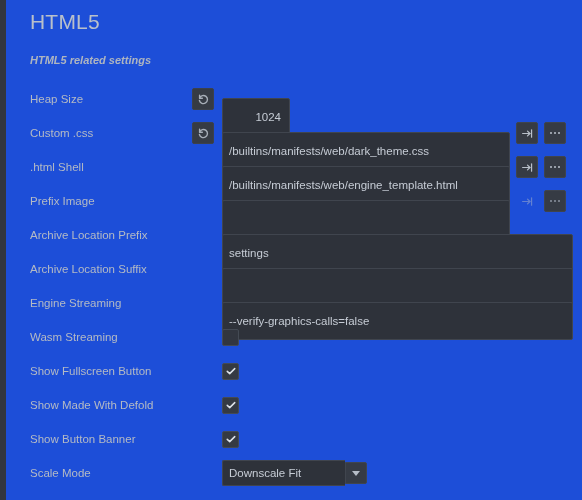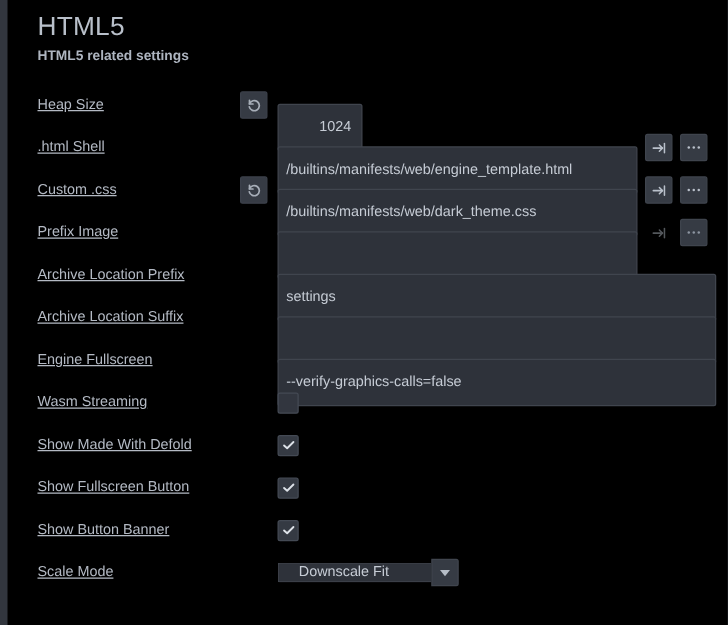--- a/index.html
+++ b/index.html
@@ -13,57 +13,57 @@
     font-family: "Liberation Sans", sans-serif;
     color: #c4cad3;
     overflow: hidden;
     position: relative;
   }
   .panel {
     position: absolute;
     left: 0; top: 0;
     width: 582px;
     height: 500px;
-    background: #000000;
+    background: #1d4ed8;
     box-sizing: border-box;
     border-left: 6px solid #32363e;
   }
   .header {
     padding: 10px 0 0 24px;
   }
   .title {
     font-size: 21px;
     font-weight: 400;
     color: #b9c0ca;
     letter-spacing: .2px;
     line-height: 24px;
   }
   .subtitle {
     font-size: 11px;
     font-weight: 700;
     color: #aeb5c0;
-    margin-top: 5px;
+    margin-top: 20px;
     line-height: 13px;
+    font-style: italic;
   }
   .rows {
     margin-top: 15px;
   }
   .row {
     display: flex;
     align-items: center;
     height: 34px;
     padding-left: 24px;
   }
   .label {
     width: 162px;
     flex: 0 0 162px;
     font-size: 11.5px;
     color: #b4bac4;
     white-space: nowrap;
-    text-decoration: underline;
   }
   .ctl {
     display: flex;
     align-items: center;
     flex: 1;
   }
   .reset-slot {
     width: 30px;
     flex: 0 0 30px;
     display: flex;
@@ -166,25 +166,25 @@
     width: 145px;
     flex: 0 0 145px;
     cursor: pointer;
   }
   .select-face {
     flex: 1;
     background: #2e323a;
     border: 1px solid #40454e;
     border-right: none;
     border-radius: 2px 0 0 2px;
-    height: 16px;
-    box-sizing: border-box;
-    display: flex;
-    align-items: center;
-    padding: 0 16px;
+    height: 26px;
+    box-sizing: border-box;
+    display: flex;
+    align-items: center;
+    padding: 0 6px;
     font-size: 11.5px;
     color: #c6ccd5;
   }
   .select-arrow {
     width: 22px;
     height: 22px;
     background: #363b44;
     border: 1px solid #40454e;
     border-radius: 0 2px 2px 0;
     box-sizing: border-box;
@@ -220,42 +220,20 @@
               <path d="M3.2 6.2 A5 5 0 1 1 3 9.2" stroke-linecap="round"></path>
               <path d="M3.2 2.8 L3.2 6.4 L6.6 6.4" stroke-linecap="round" stroke-linejoin="round"></path>
             </svg>
           </div>
         </div>
         <div class="field num">1024</div>
       </div>
     </div>
 
     <div class="row">
-      <div class="label">.html Shell</div>
-      <div class="ctl">
-        <div class="reset-slot"></div>
-        <div class="field path">/builtins/manifests/web/engine_template.html</div>
-        <div class="sq-btn">
-          <svg width="13" height="13" viewBox="0 0 16 16" fill="none" stroke="#b9c0ca" stroke-width="1.5">
-            <path d="M2 8 H11" stroke-linecap="round"></path>
-            <path d="M8 5 L11 8 L8 11" stroke-linecap="round" stroke-linejoin="round"></path>
-            <path d="M13 3.5 V12.5" stroke-linecap="round"></path>
-          </svg>
-        </div>
-        <div class="sq-btn">
-          <span class="dots">
-              <span></span>
-              <span></span>
-              <span></span>
-            </span>
-        </div>
-      </div>
-    </div>
-
-    <div class="row">
       <div class="label">Custom .css</div>
       <div class="ctl">
         <div class="reset-slot">
           <div class="reset-btn">
             <svg width="13" height="13" viewBox="0 0 16 16" fill="none" stroke="#a7aeb8" stroke-width="1.7">
               <path d="M3.2 6.2 A5 5 0 1 1 3 9.2" stroke-linecap="round"></path>
               <path d="M3.2 2.8 L3.2 6.4 L6.6 6.4" stroke-linecap="round" stroke-linejoin="round"></path>
             </svg>
           </div>
         </div>
@@ -271,20 +249,42 @@
           <span class="dots">
               <span></span>
               <span></span>
               <span></span>
             </span>
         </div>
       </div>
     </div>
 
     <div class="row">
+      <div class="label">.html Shell</div>
+      <div class="ctl">
+        <div class="reset-slot"></div>
+        <div class="field path">/builtins/manifests/web/engine_template.html</div>
+        <div class="sq-btn">
+          <svg width="13" height="13" viewBox="0 0 16 16" fill="none" stroke="#b9c0ca" stroke-width="1.5">
+            <path d="M2 8 H11" stroke-linecap="round"></path>
+            <path d="M8 5 L11 8 L8 11" stroke-linecap="round" stroke-linejoin="round"></path>
+            <path d="M13 3.5 V12.5" stroke-linecap="round"></path>
+          </svg>
+        </div>
+        <div class="sq-btn">
+          <span class="dots">
+              <span></span>
+              <span></span>
+              <span></span>
+            </span>
+        </div>
+      </div>
+    </div>
+
+    <div class="row">
       <div class="label">Prefix Image</div>
       <div class="ctl">
         <div class="reset-slot"></div>
         <div class="field path"></div>
         <div class="sq-btn flat">
           <svg width="13" height="13" viewBox="0 0 16 16" fill="none" stroke="#b9c0ca" stroke-width="1.5">
             <path d="M2 8 H11" stroke-linecap="round"></path>
             <path d="M8 5 L11 8 L8 11" stroke-linecap="round" stroke-linejoin="round"></path>
             <path d="M13 3.5 V12.5" stroke-linecap="round"></path>
           </svg>
@@ -309,49 +309,49 @@
 
     <div class="row">
       <div class="label">Archive Location Suffix</div>
       <div class="ctl">
         <div class="reset-slot"></div>
         <div class="field wide"></div>
       </div>
     </div>
 
     <div class="row">
-      <div class="label">Engine Fullscreen</div>
+      <div class="label">Engine Streaming</div>
       <div class="ctl">
         <div class="reset-slot"></div>
         <div class="field wide">--verify-graphics-calls=false</div>
       </div>
     </div>
 
     <div class="row">
       <div class="label">Wasm Streaming</div>
       <div class="ctl">
         <div class="reset-slot"></div>
         <div class="checkbox unchecked"></div>
       </div>
     </div>
 
     <div class="row">
-      <div class="label">Show Made With Defold</div>
+      <div class="label">Show Fullscreen Button</div>
       <div class="ctl">
         <div class="reset-slot"></div>
         <div class="checkbox">
           <svg width="12" height="12" viewBox="0 0 16 16" fill="none" stroke="#dde2e8" stroke-width="2">
             <path d="M3 8.5 L6.3 11.5 L13 4.8" stroke-linecap="round" stroke-linejoin="round"></path>
           </svg>
         </div>
       </div>
     </div>
 
     <div class="row">
-      <div class="label">Show Fullscreen Button</div>
+      <div class="label">Show Made With Defold</div>
       <div class="ctl">
         <div class="reset-slot"></div>
         <div class="checkbox">
           <svg width="12" height="12" viewBox="0 0 16 16" fill="none" stroke="#dde2e8" stroke-width="2">
             <path d="M3 8.5 L6.3 11.5 L13 4.8" stroke-linecap="round" stroke-linejoin="round"></path>
           </svg>
         </div>
       </div>
     </div>
 

